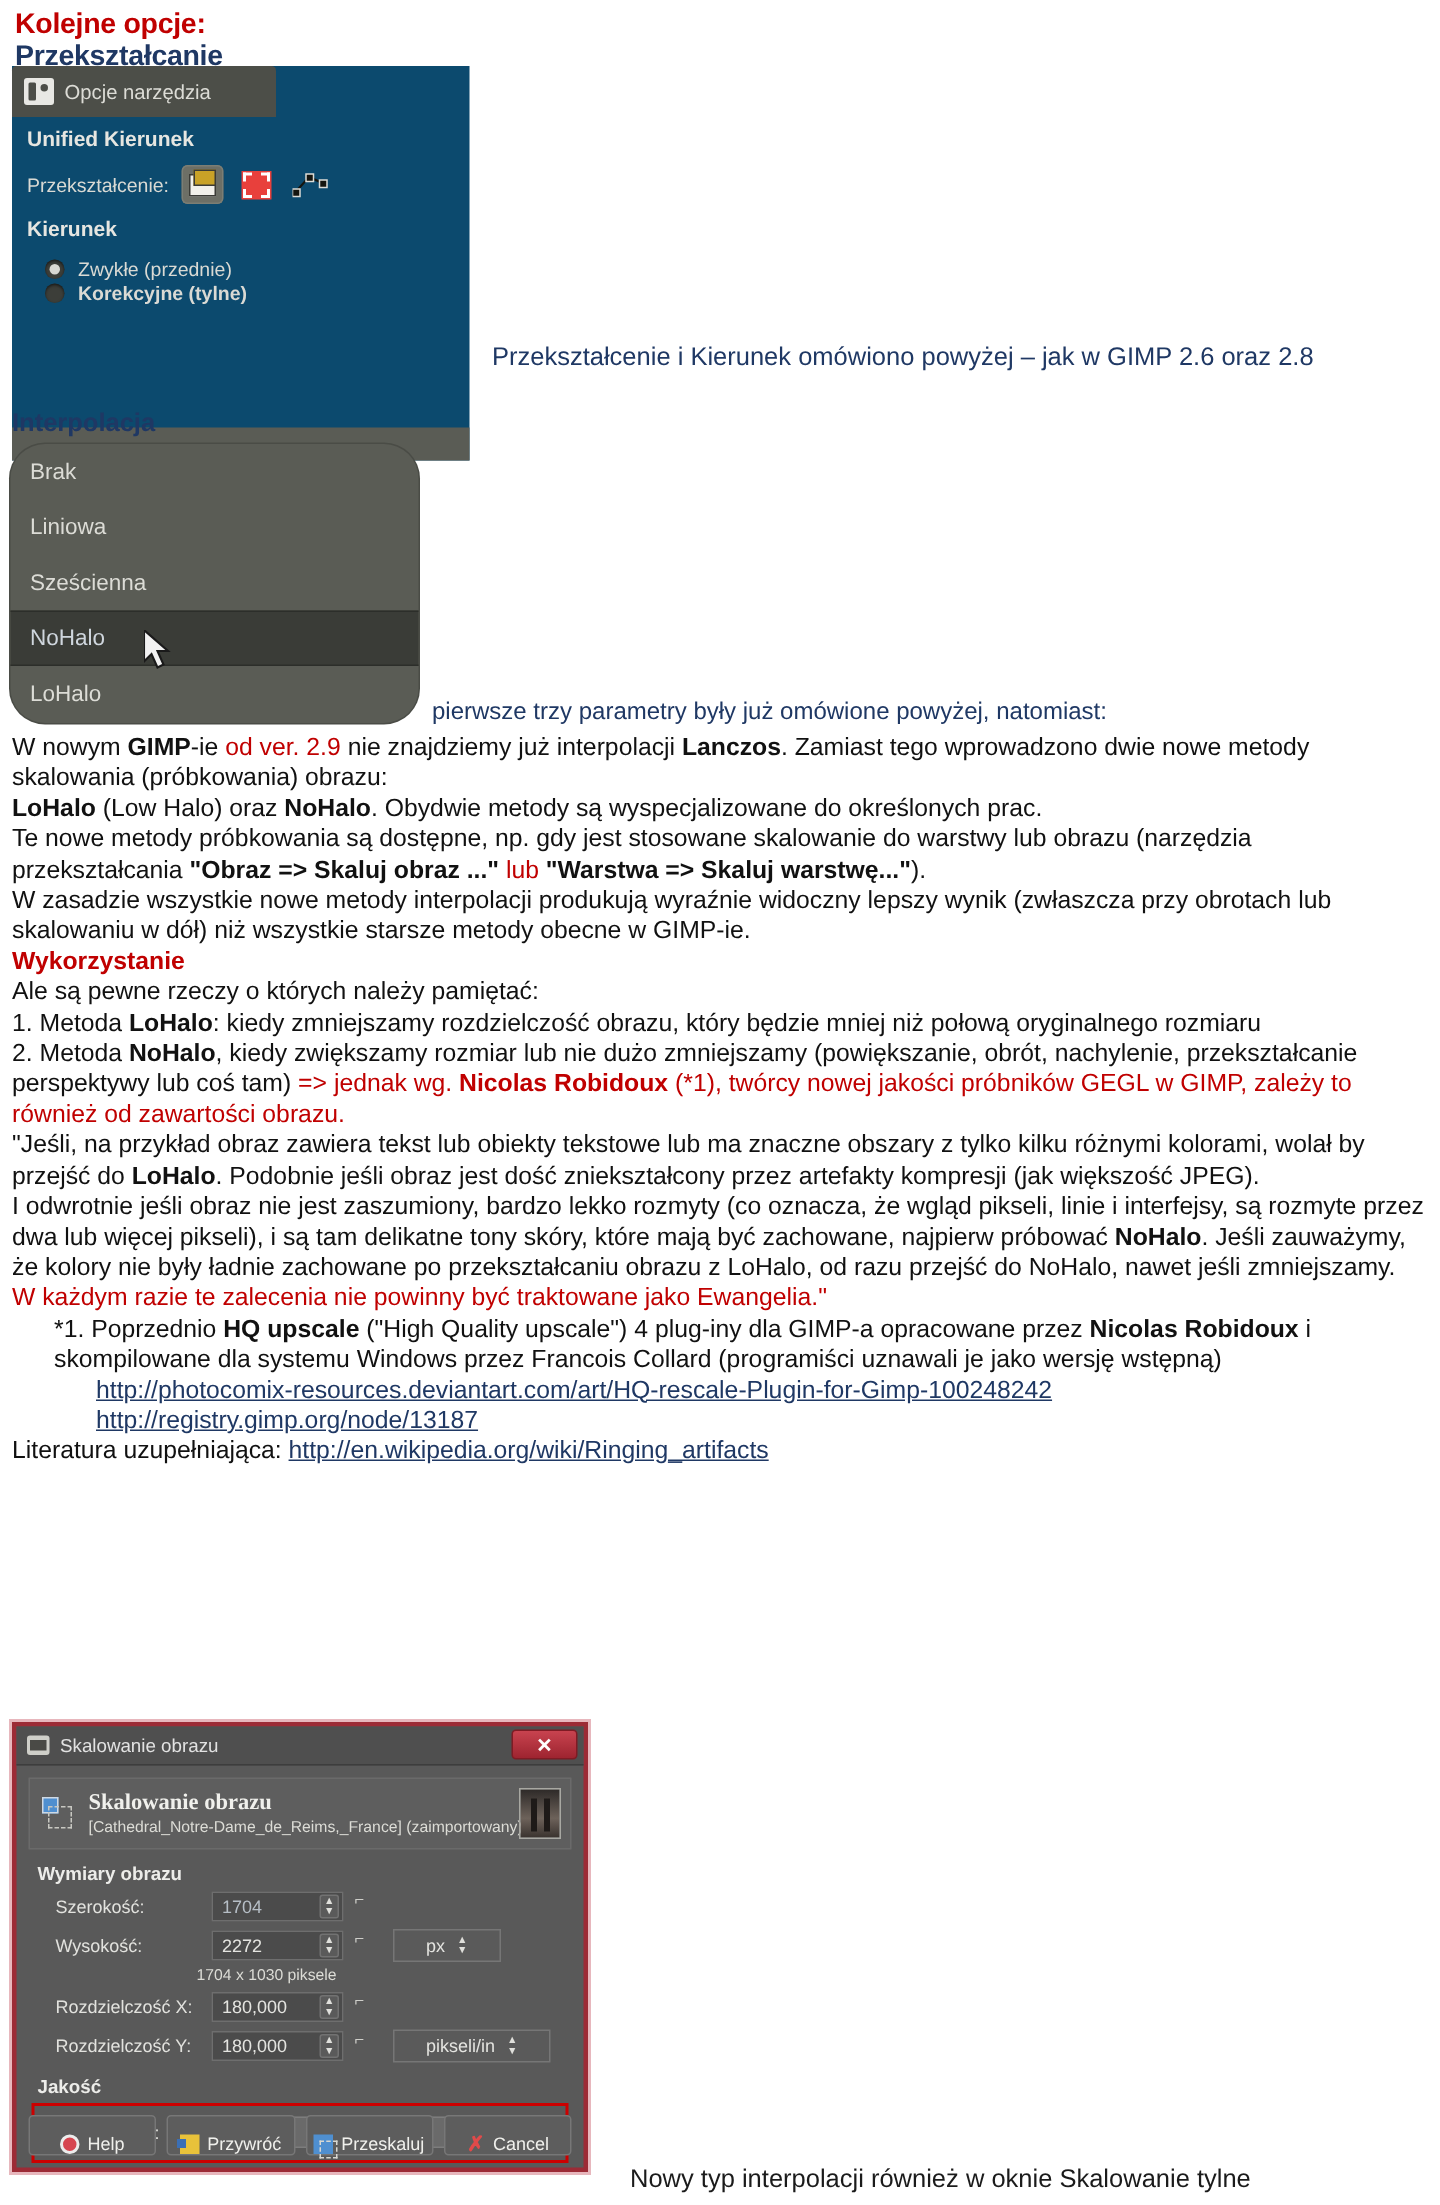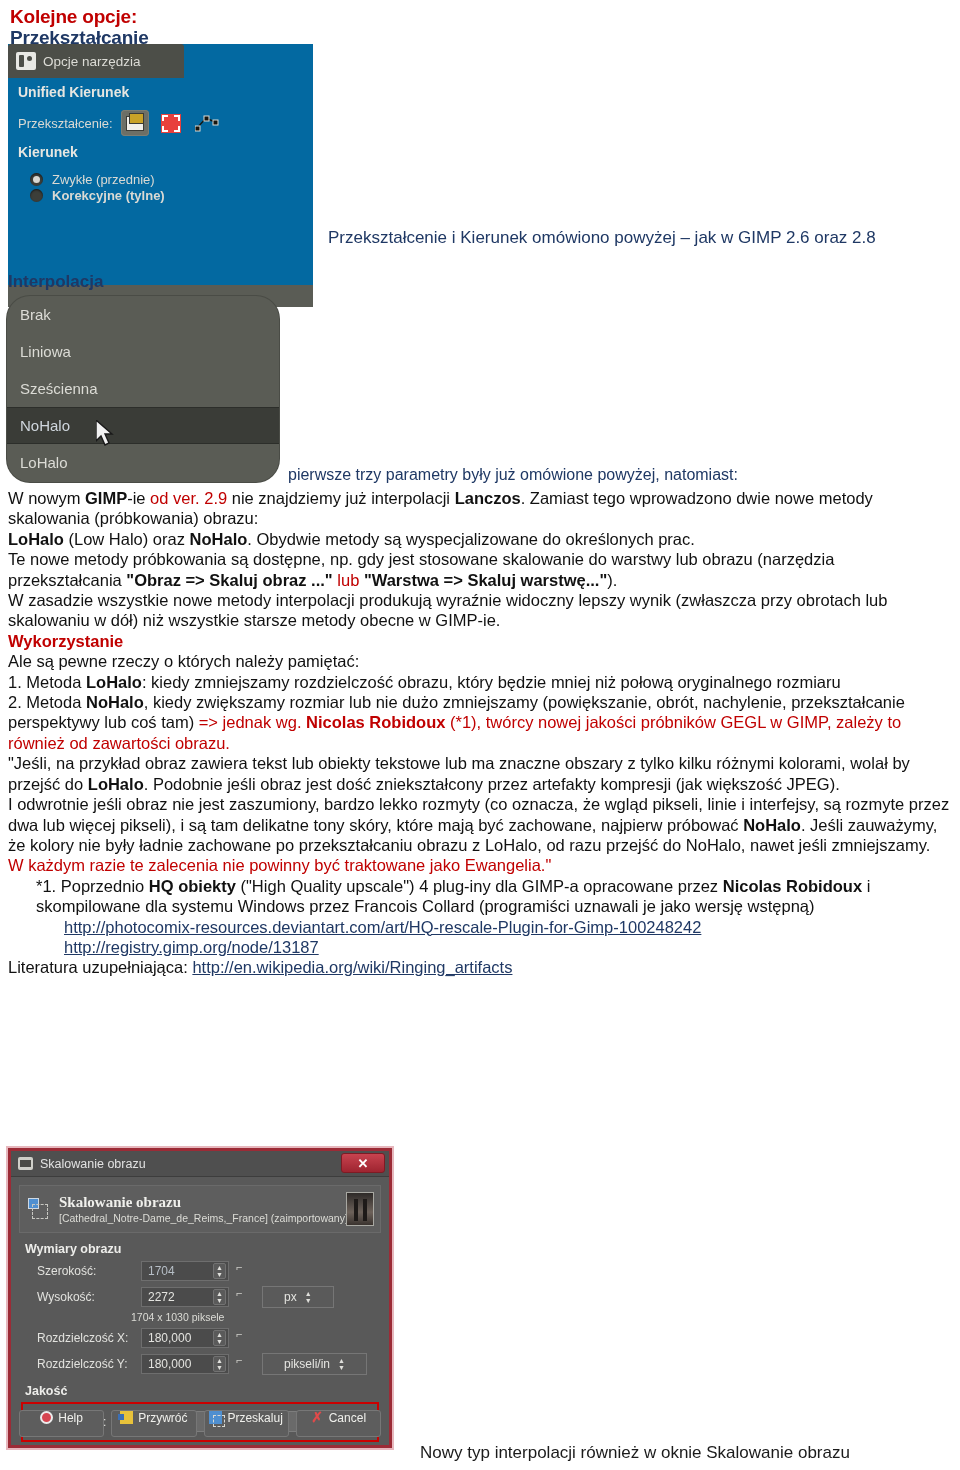--- a/index.html
+++ b/index.html
@@ -28,21 +28,21 @@
   }
   .hdr-interp {
     position: absolute; left: 8px; top: 272px;
     font-size: 17px; font-weight: bold; color: #1f3864;
   }
 
   
   .gimp-panel {
     position: absolute; left: 8px; top: 44px;
     width: 305px; height: 263px;
-    background: #0369a1;
+    background: #0c4a6e;
     color: #d9d9d4;
     font-size: 13px;
   }
   .gimp-tab {
     position: absolute; left: 0px; top: 0px;
     width: 176px; height: 34px;
     background: #4c4e48;
     border-top-left-radius: 3px; border-top-right-radius: 3px;
     display: flex; align-items: center; gap: 7px;
     padding-left: 8px;
@@ -283,21 +283,21 @@
     padding: 0 6px; font-size: 12px; color: #efefeb; margin-right: 4px;
   }
   .combo .arrows { font-size: 7px; line-height: 7px; display: flex; flex-direction: column; }
   .dlg-buttons {
     position: absolute; left: 8px; right: 8px; bottom: 8px;
     display: flex; gap: 7px;
   }
   .dbtn {
     flex: 1; height: 27px; background: #5d5d5d;
     border: 1px solid #777; border-radius: 3px;
-    display: flex; align-items: flex-start; justify-content: center; gap: 5px;
+    display: flex; align-items: flex-end; justify-content: center; gap: 5px;
     font-size: 12px; color: #f0f0ec;
   }
   .bico { width: 13px; height: 13px; flex: none; }
   .bico.help { border-radius: 50%; background: #d64550; border: 2px solid #ececec; }
   .bico.revert { background: #e8c23a; position: relative; }
   .bico.revert:after { content:""; position:absolute; left:-2px; top:3px; width:6px; height:6px; background:#3b6fb5; }
   .bico.scale { background: #4f8fd0; position: relative; }
   .bico.scale:after { content:""; position:absolute; left:4px; top:4px; width:10px; height:10px; border:1px dashed #d8d8d2; }
   .bico.cancel { color: #e04a4a; font-size: 14px; font-weight: bold; line-height: 13px; text-align:center; }
 </style>
@@ -383,21 +383,21 @@
   <p><span>1. Metoda </span><b>LoHalo</b><span>: kiedy zmniejszamy rozdzielczość obrazu, który będzie mniej niż połową oryginalnego rozmiaru</span></p>
 
   <p><span>2. Metoda </span><b>NoHalo</b><span>, kiedy zwiększamy rozmiar lub nie dużo zmniejszamy (powiększanie, obrót, nachylenie, przekształcanie perspektywy lub coś tam) </span><span class="red">=&gt; jednak wg. </span><b class="red">Nicolas Robidoux</b><span class="red"> (*1), twórcy nowej jakości próbników GEGL w GIMP, zależy to również od zawartości obrazu.</span></p>
 
   <p><span>"Jeśli, na przykład obraz zawiera tekst lub obiekty tekstowe lub ma znaczne obszary z tylko kilku różnymi kolorami, wolał by przejść do </span><b>LoHalo</b><span>.  Podobnie jeśli obraz jest dość zniekształcony przez artefakty kompresji (jak większość JPEG).</span></p>
 
   <p><span>I odwrotnie jeśli obraz nie jest zaszumiony, bardzo lekko rozmyty (co oznacza, że wgląd pikseli, linie i interfejsy, są rozmyte przez dwa lub więcej pikseli), i są tam delikatne tony skóry, które mają być zachowane, najpierw próbować </span><b>NoHalo</b><span>. Jeśli zauważymy, że kolory nie były ładnie zachowane po przekształcaniu obrazu z LoHalo, od razu przejść do NoHalo, nawet jeśli zmniejszamy.</span></p>
 
   <p class="red">W każdym razie te zalecenia nie powinny być traktowane jako Ewangelia."</p>
 
-  <p class="indent1"><span>*1. Poprzednio </span><b>HQ obiekty</b><span> ("High Quality upscale") 4 plug-iny dla GIMP-a opracowane przez </span><b>Nicolas Robidoux</b><span> i skompilowane dla systemu Windows przez Francois Collard (programiści uznawali je jako wersję wstępną)</span></p>
+  <p class="indent1"><span>*1. Poprzednio </span><b>HQ upscale</b><span> ("High Quality upscale") 4 plug-iny dla GIMP-a opracowane przez </span><b>Nicolas Robidoux</b><span> i skompilowane dla systemu Windows przez Francois Collard (programiści uznawali je jako wersję wstępną)</span></p>
 
   <p class="indent2"><a class="link" href="#">http://photocomix-resources.deviantart.com/art/HQ-rescale-Plugin-for-Gimp-100248242</a></p>
   <p class="indent2"><a class="link" href="#">http://registry.gimp.org/node/13187</a></p>
   <p><span>Literatura uzupełniająca: </span><a class="link" href="#">http://en.wikipedia.org/wiki/Ringing_artifacts</a></p>
 </div>
 
 <div class="dlg">
   <div class="dlg-titlebar">
     <span class="dlg-ico"></span>
     <span class="dlg-title">Skalowanie obrazu</span>
@@ -487,13 +487,13 @@
       <span class="bico scale"></span>
       <span>Przeskaluj</span>
     </span>
     <span class="dbtn">
       <span class="bico cancel">✗</span>
       <span>Cancel</span>
     </span>
   </div>
 </div>
 
-<div class="cap-bottom">Nowy typ interpolacji również w oknie Skalowanie obrazu</div>
+<div class="cap-bottom">Nowy typ interpolacji również w oknie Skalowanie tylne</div>
 
 </body></html>

